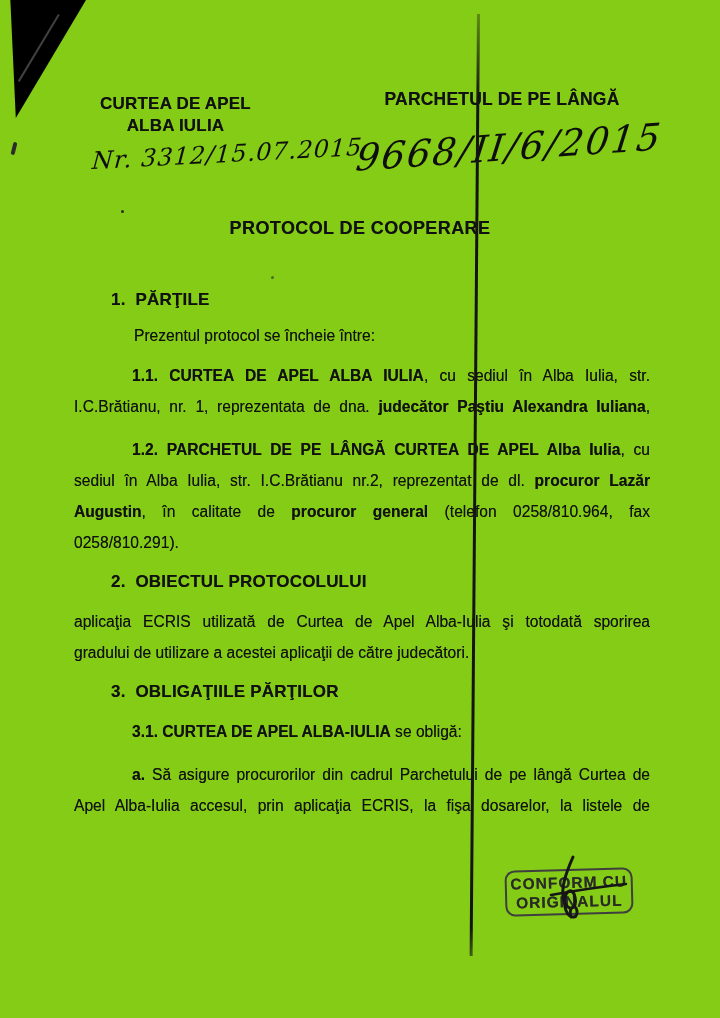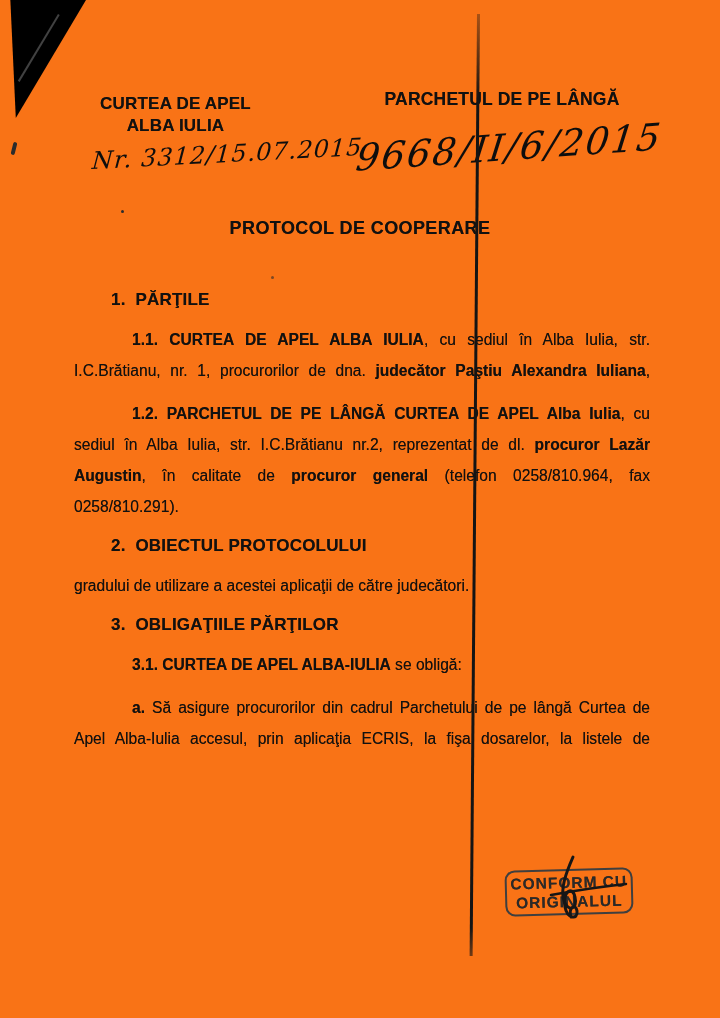--- a/index.html
+++ b/index.html
@@ -1,17 +1,17 @@
 <!DOCTYPE html>
 <html><head>
 <meta charset="utf-8">
 <style>
   html,body{margin:0;padding:0;background:#e8e8e8;}
   .page{
-    position:relative;width:720px;height:1018px;background:#f97316;
+    position:relative;width:720px;height:1018px;background:#84cc16;
     font-family:"Liberation Sans",sans-serif;color:#111;overflow:hidden;
     text-shadow:0 0 .4px rgba(0,0,0,.55);
   }
   
   .corner-fold{position:absolute;left:8px;top:0;width:78px;height:118px;background:#000;
     clip-path:polygon(3% 0,100% 0,10% 100%);}
   .corner-streak{position:absolute;left:58px;top:14px;width:2px;height:78px;background:#777;
     opacity:.55;transform:rotate(31deg);transform-origin:top left;}
   .fold-line{position:absolute;left:477px;top:14px;width:2.5px;height:942px;z-index:6;
     background:linear-gradient(to bottom,rgba(20,20,20,.35),#141414 9%,#141414 97%,rgba(20,20,20,.6));
@@ -69,32 +69,34 @@
     <div>PARCHETUL DE PE LÂNGĂ</div>
   </div>
 
   <div class="hw left">Nr. 3312/15.07.2015</div>
   <div class="hw right">9668/II/6/2015</div>
 
   <div class="title">PROTOCOL DE COOPERARE</div>
 
   <div class="docbody">
       <div class="block heading">1.  PĂRŢILE</div>
+      <div class="block sub">Prezentul protocol se încheie între:</div>
       <div class="block para">
         <div class="line just ind"><span class="b">1.1. CURTEA DE APEL ALBA IULIA</span><span>, cu sediul în Alba Iulia, str.</span></div>
-        <div class="line just"><span>I.C.Brătianu, nr. 1, procurorilor de dna. </span><span class="b">judecător Paştiu Alexandra Iuliana</span><span>,</span></div>
+        <div class="line just"><span>I.C.Brătianu, nr. 1, reprezentata de dna. </span><span class="b">judecător Paştiu Alexandra Iuliana</span><span>,</span></div>
       </div>
       <div class="block para">
         <div class="line just ind"><span class="b">1.2. PARCHETUL DE PE LÂNGĂ CURTEA DE APEL Alba Iulia</span><span>, cu</span></div>
         <div class="line just"><span>sediul în Alba Iulia, str. I.C.Brătianu nr.2, reprezentat de dl. </span><span class="b">procuror Lazăr</span></div>
         <div class="line just"><span class="b">Augustin</span><span>, în calitate de </span><span class="b">procuror general</span><span> (telefon 0258/810.964, fax</span></div>
         <div class="line"><span>0258/810.291).</span></div>
       </div>
       <div class="block heading">2.  OBIECTUL PROTOCOLULUI</div>
       <div class="block para">
+        <div class="line just"><span>aplicaţia ECRIS utilizată de Curtea de Apel Alba-Iulia şi totodată sporirea</span></div>
         <div class="line"><span>gradului de utilizare a acestei aplicaţii de către judecători.</span></div>
       </div>
       <div class="block heading">3.  OBLIGAŢIILE PĂRŢILOR</div>
       <div class="block para">
         <div class="line ind"><span class="b">3.1.  CURTEA DE APEL ALBA-IULIA</span><span> se obligă:</span></div>
       </div>
       <div class="block para">
         <div class="line just ind"><span class="b">a.</span><span> Să asigure procurorilor din cadrul Parchetului de pe lângă Curtea de</span></div>
         <div class="line just"><span>Apel Alba-Iulia accesul, prin aplicaţia ECRIS, la fişa dosarelor, la listele de</span></div>
       </div>

